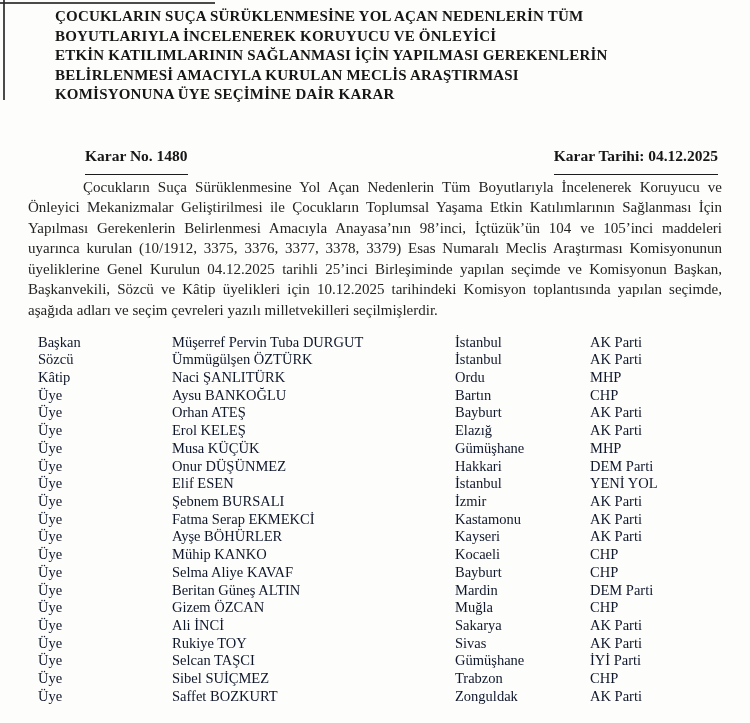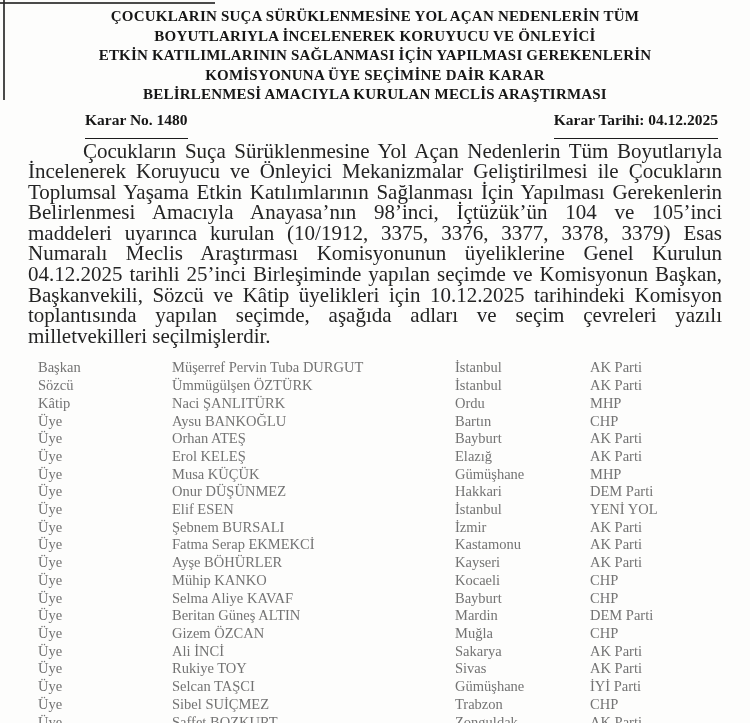--- a/index.html
+++ b/index.html
@@ -22,52 +22,53 @@
     width: 215px; height: 2px; background: #2a2a2a;
     opacity: .85;
   }
   .frame-left {
     position: absolute; top: 0; left: 3px;
     width: 2px; height: 100px; background: #2a2a2a;
     opacity: .85;
   }
   .doc-title {
     margin: 7px 55px 0 55px;
-    text-align: center;
+    text-align: left;
     font-weight: bold;
     font-size: 15px;
     line-height: 19.5px;
     letter-spacing: .2px;
     color: #161616;
   }
   .decision-row {
     display: flex;
     justify-content: space-between;
     margin: 6px 32px 2px 85px;
     font-weight: bold;
     font-size: 15.5px;
     color: #161616;
   }
   .decision-row .u {
     border-bottom: 1.6px solid #1c1c1c;
     padding-bottom: 9px;
+    margin-top: 36px;
   }
   .body-paragraph {
     margin: 1px 28px 0 28px;
     text-align: justify;
     text-indent: 55px;
-    font-size: 21px;
+    font-size: 15px;
     line-height: 20.6px;
     color: #242424;
   }
   table.members {
     margin: 13px 0 8px 38px;
     border-collapse: collapse;
     font-size: 14.5px;
-    color: #737373;
+    color: #0f172a;
   }
   table.members td {
     padding: 0;
     line-height: 17.7px;
     white-space: nowrap;
     vertical-align: top;
   }
   col.c-role  { width: 134px; }
   col.c-name  { width: 283px; }
   col.c-city  { width: 135px; }
@@ -78,22 +79,22 @@
 
 <div class="page">
 
   <div class="frame-top"></div>
   <div class="frame-left"></div>
 
   <div class="doc-title">
       <div>ÇOCUKLARIN SUÇA SÜRÜKLENMESİNE YOL AÇAN NEDENLERİN TÜM</div>
       <div>BOYUTLARIYLA İNCELENEREK KORUYUCU VE ÖNLEYİCİ</div>
       <div>ETKİN KATILIMLARININ SAĞLANMASI İÇİN YAPILMASI GEREKENLERİN</div>
+      <div>BELİRLENMESİ AMACIYLA KURULAN MECLİS ARAŞTIRMASI</div>
       <div>KOMİSYONUNA ÜYE SEÇİMİNE DAİR KARAR</div>
-      <div>BELİRLENMESİ AMACIYLA KURULAN MECLİS ARAŞTIRMASI</div>
     </div>
 
   <div class="decision-row">
     <span class="u">Karar No. 1480</span>
     <span class="u">Karar Tarihi: 04.12.2025</span>
   </div>
 
   <p class="body-paragraph">Çocukların Suça Sürüklenmesine Yol Açan Nedenlerin Tüm Boyutlarıyla İncelenerek Koruyucu ve Önleyici Mekanizmalar Geliştirilmesi ile Çocukların Toplumsal Yaşama Etkin Katılımlarının Sağlanması İçin Yapılması Gerekenlerin Belirlenmesi Amacıyla Anayasa’nın 98’inci, İçtüzük’ün 104 ve 105’inci maddeleri uyarınca kurulan (10/1912, 3375, 3376, 3377, 3378, 3379) Esas Numaralı Meclis Araştırması Komisyonunun üyeliklerine Genel Kurulun 04.12.2025 tarihli 25’inci Birleşiminde yapılan seçimde ve Komisyonun Başkan, Başkanvekili, Sözcü ve Kâtip üyelikleri için 10.12.2025 tarihindeki Komisyon toplantısında yapılan seçimde, aşağıda adları ve seçim çevreleri yazılı milletvekilleri seçilmişlerdir.</p>
 
   <table class="members">

